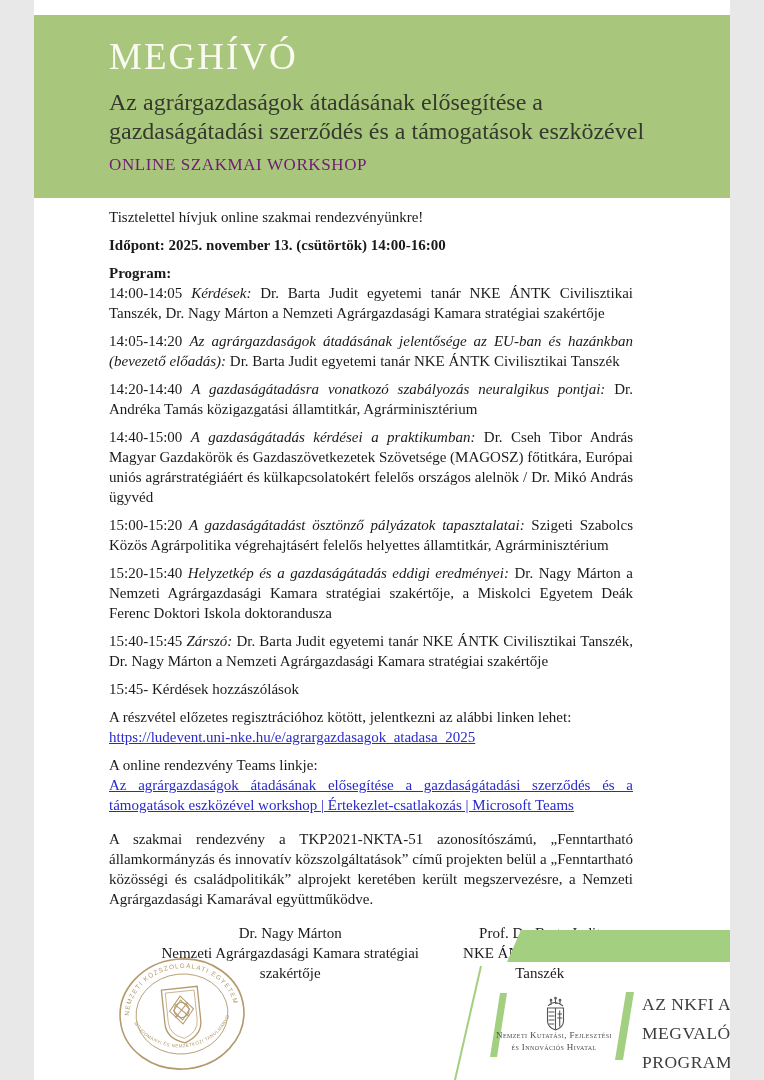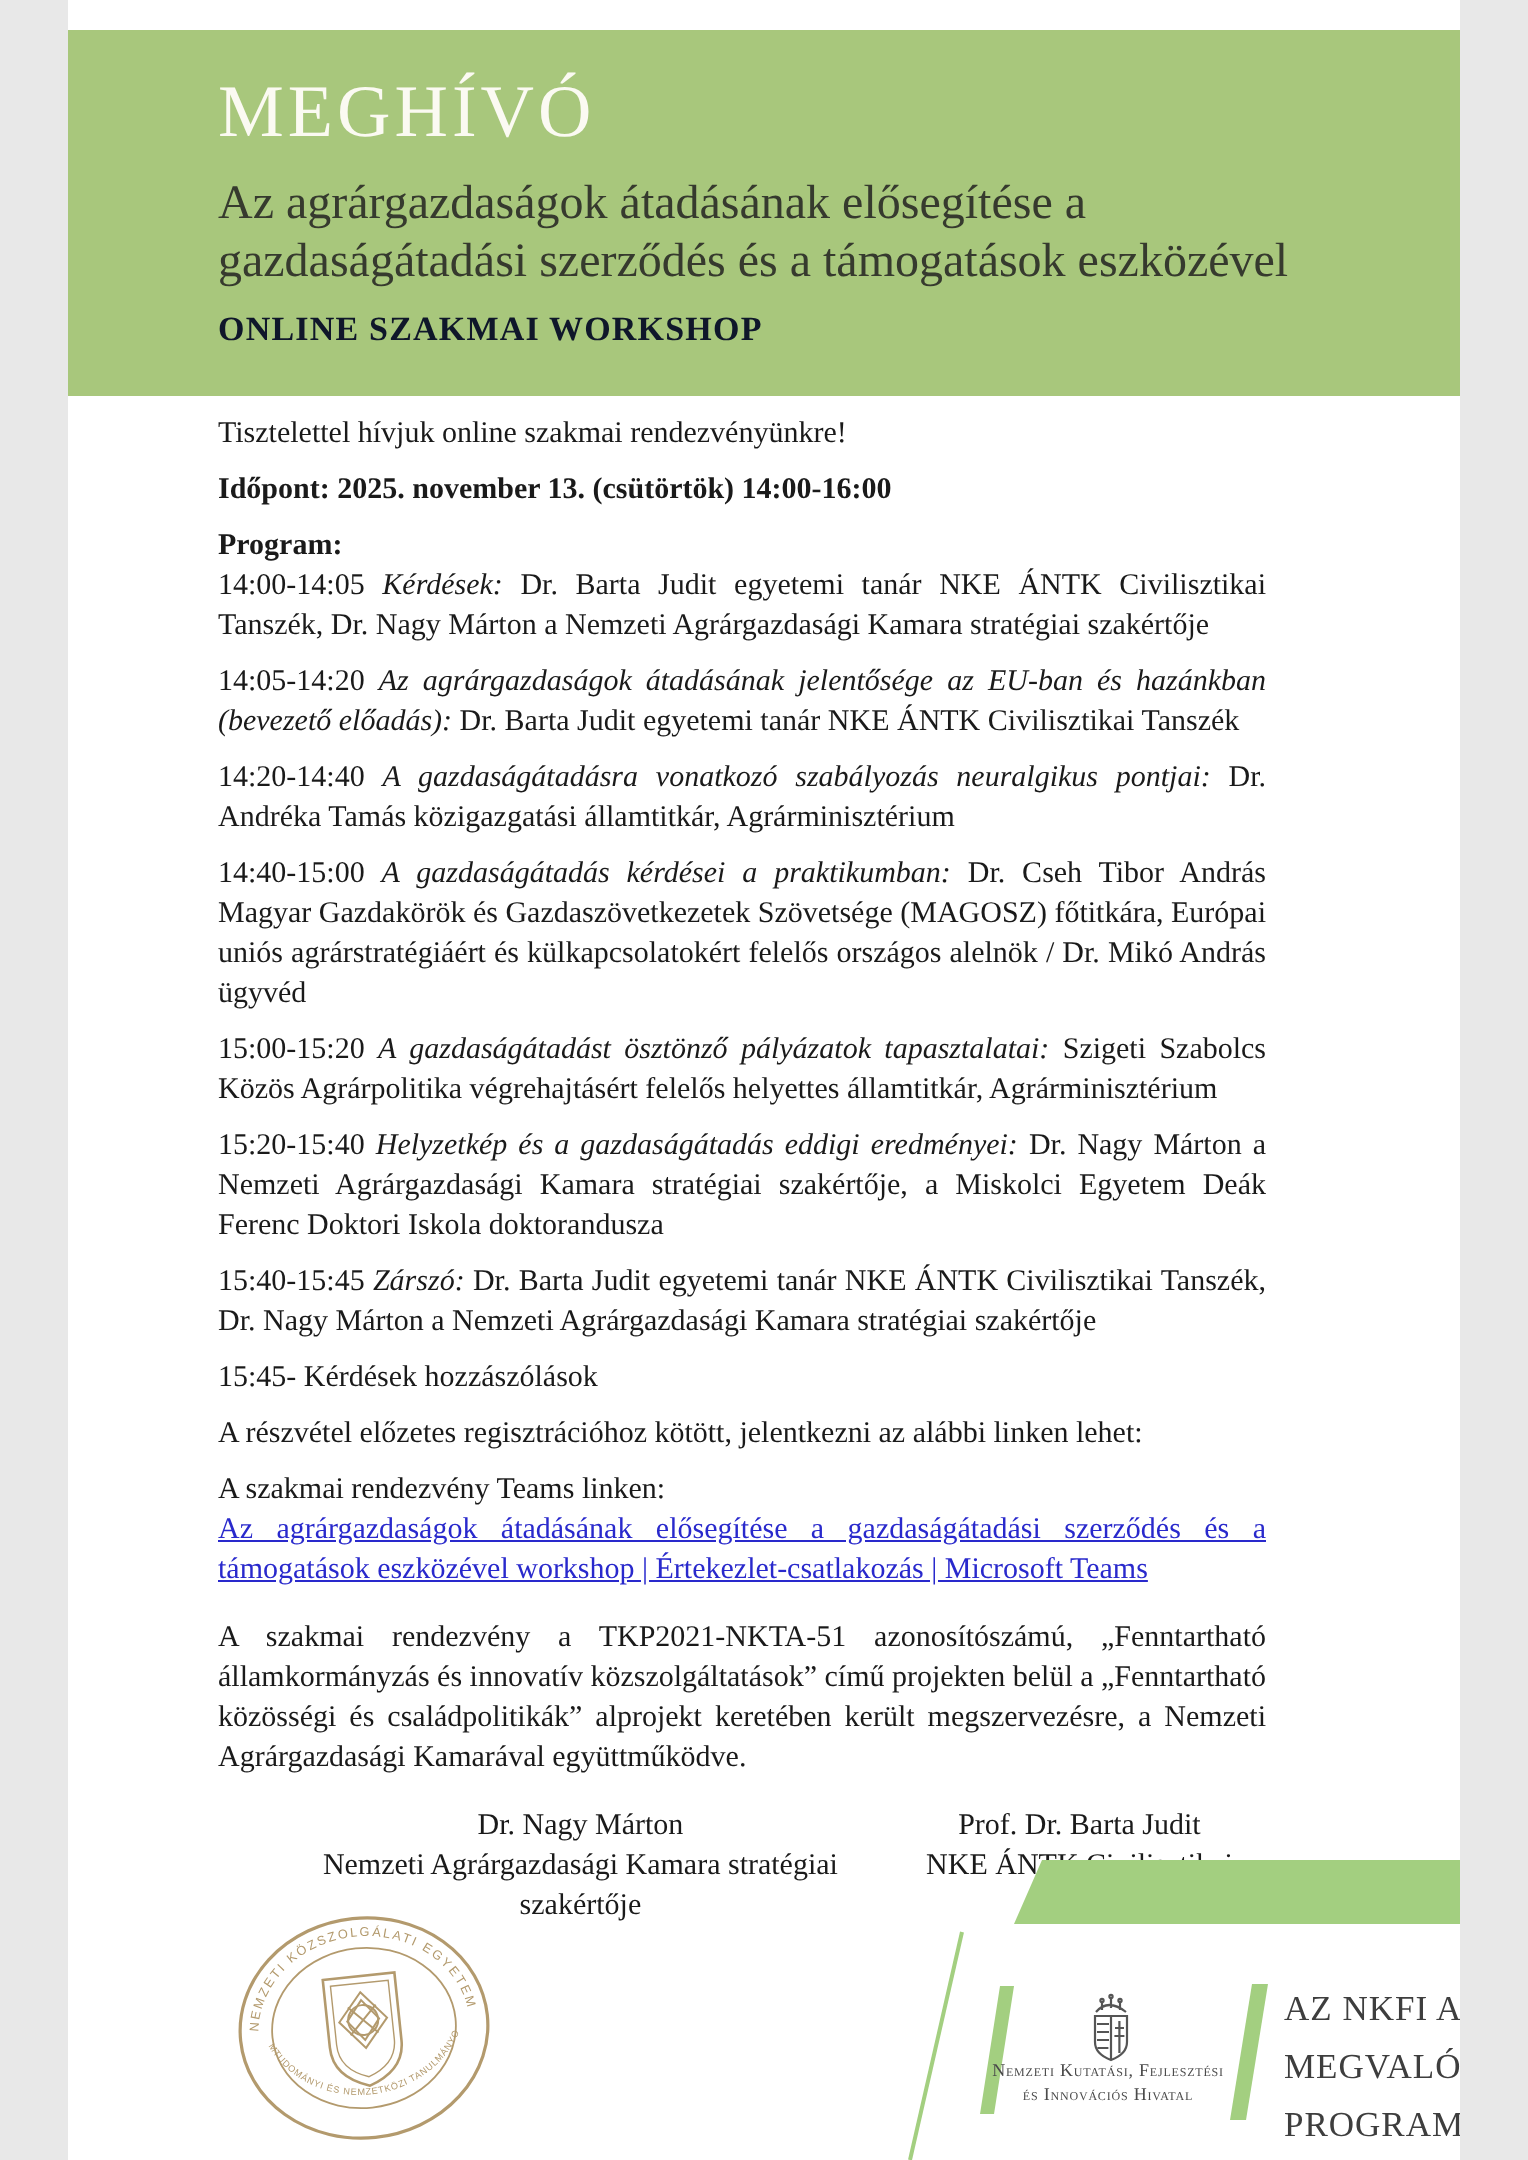--- a/index.html
+++ b/index.html
@@ -25,22 +25,21 @@
     color:#fbfaf2;
   }
   .banner .subtitle{
     margin:0 0 8px 0;
     font-size:24px;line-height:1.22;
     color:#363a2e;max-width:645px;
   }
   .banner .etype{
     margin:0;
     font-size:17px;letter-spacing:.6px;
-    color:#0f172a;
-    font-weight:bold;
+    color:#701a75;
   }
   
   .content{
     position:absolute;top:198px;left:0;right:0;
     box-sizing:border-box;
     padding:9px 97px 0 75px;
     font-size:15px;line-height:20px;
   }
   .content p{margin:0 0 8px 0;}
   .bold{font-weight:bold;}
@@ -86,23 +85,23 @@
 
     <p class="justify"><span>15:00-15:20</span> <span class="it">A gazdaságátadást ösztönző pályázatok tapasztalatai:</span> <span>Szigeti Szabolcs Közös Agrárpolitika végrehajtásért felelős helyettes államtitkár, Agrárminisztérium</span></p>
 
     <p class="justify"><span>15:20-15:40</span> <span class="it">Helyzetkép és a gazdaságátadás eddigi eredményei:</span> <span>Dr. Nagy Márton a Nemzeti Agrárgazdasági Kamara stratégiai szakértője, a Miskolci Egyetem Deák Ferenc Doktori Iskola doktorandusza</span></p>
 
     <p class="justify"><span>15:40-15:45</span> <span class="it">Zárszó:</span> <span>Dr. Barta Judit egyetemi tanár NKE ÁNTK Civilisztikai Tanszék, Dr. Nagy Márton a Nemzeti Agrárgazdasági Kamara stratégiai szakértője</span></p>
 
     <p>15:45- Kérdések hozzászólások</p>
 
     <p><span>A részvétel előzetes regisztrációhoz kötött, jelentkezni az alábbi linken lehet:</span><br>
-      </p>
+      <a class="link" href="#">https://ludevent.uni-nke.hu/e/agrargazdasagok_atadasa_2025</a></p>
 
-    <p class="justify"><span>A szakmai rendezvény Teams linken:</span><br>
+    <p class="justify"><span>A online rendezvény Teams linkje:</span><br>
       <a class="link" href="#">Az agrárgazdaságok átadásának elősegítése a gazdaságátadási szerződés és a támogatások eszközével workshop | Értekezlet-csatlakozás | Microsoft Teams</a></p>
 
     <p class="justify note">A szakmai rendezvény a TKP2021-NKTA-51 azonosítószámú, „Fenntartható államkormányzás és innovatív közszolgáltatások” című projekten belül a „Fenntartható közösségi és családpolitikák” alprojekt keretében került megszervezésre, a Nemzeti Agrárgazdasági Kamarával együttműködve.</p>
 
     <div class="sigs">
       <div class="sig right">
         <div>Dr. Nagy Márton</div>
         <div>Nemzeti Agrárgazdasági Kamara stratégiai szakértője</div>
       </div>
       <div class="sig left">

